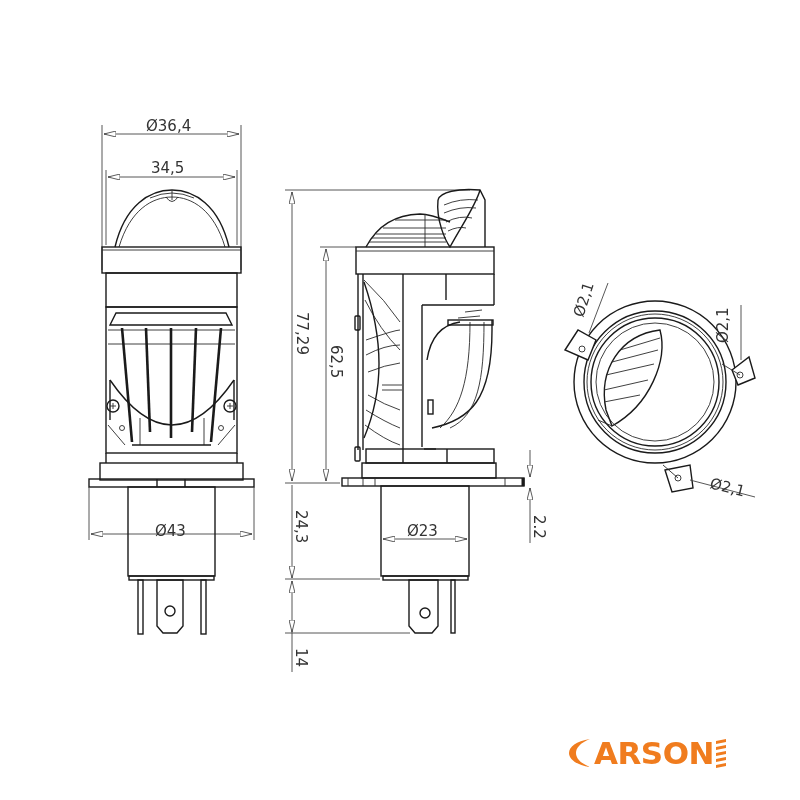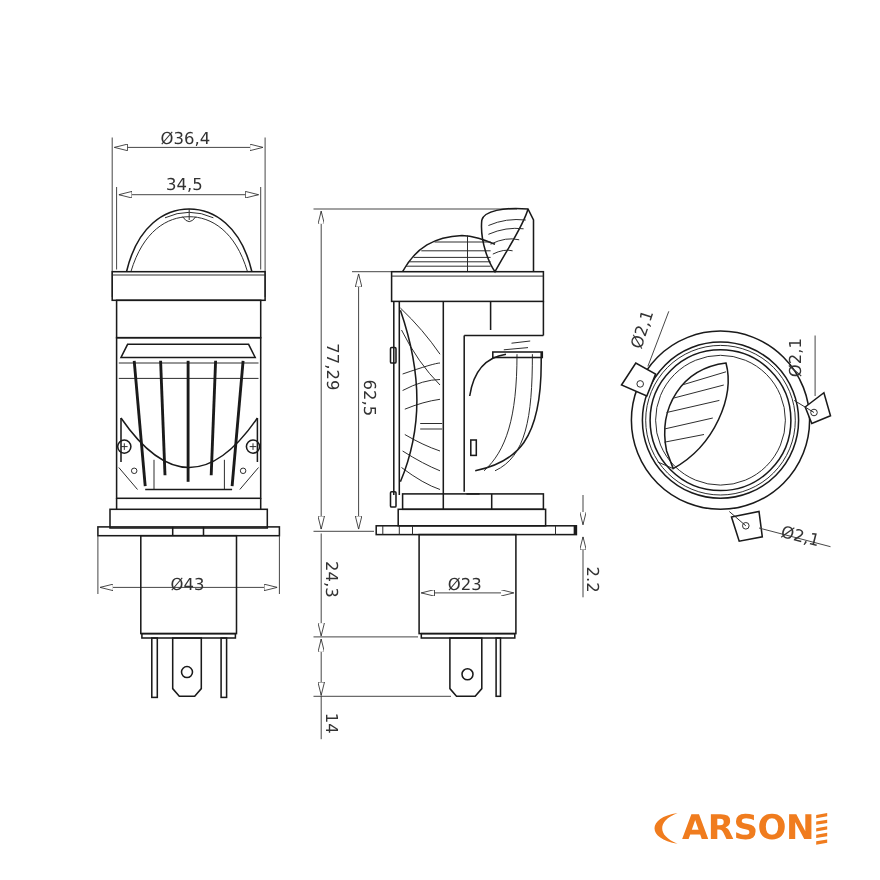--- a/index.html
+++ b/index.html
@@ -4,21 +4,21 @@
 <style>
   html, body { margin: 0; padding: 0; background: #ffffff; }
   body { width: 800px; height: 800px; position: relative; overflow: hidden; font-family: "DejaVu Sans", sans-serif; }
   svg { position: absolute; left: 0; top: 0; }
   .ln { stroke: #1a1a1a; stroke-width: 1.4; fill: none; }
   .lt { stroke: #2a2a2a; stroke-width: 0.9; fill: none; }
   .dim { stroke: #444; stroke-width: 0.9; fill: none; }
   .thick { stroke: #1a1a1a; stroke-width: 2.6; fill: none; }
   .wf { fill: #ffffff; stroke: #1a1a1a; stroke-width: 1.4; }
   .dimtxt { font-family: "DejaVu Sans", sans-serif; font-size: 15px; fill: #333; font-weight: normal; }
-  .logo { position: absolute; left: 594px; top: 733px; height: 40px; display: flex; align-items: center; }
+  .logo { position: absolute; left: 568px; top: 733px; height: 40px; display: flex; align-items: center; }
   .logo-text { font-family: "DejaVu Sans", sans-serif; font-weight: bold; font-size: 31px; color: #f07c1e; letter-spacing: -0.5px; line-height: 1; }
   .logo-c { display: inline-block; width: 26px; height: 32px; }
   .logo-stripes { display: flex; flex-direction: column; gap: 3px; margin-left: 2px; }
   .logo-stripes span { display: block; width: 10px; height: 3px; background: #f07c1e; transform: skewY(-10deg); }
 </style>
 </head>
 <body>
 
 <svg width="800" height="800" viewBox="0 0 800 800">
   <defs>

